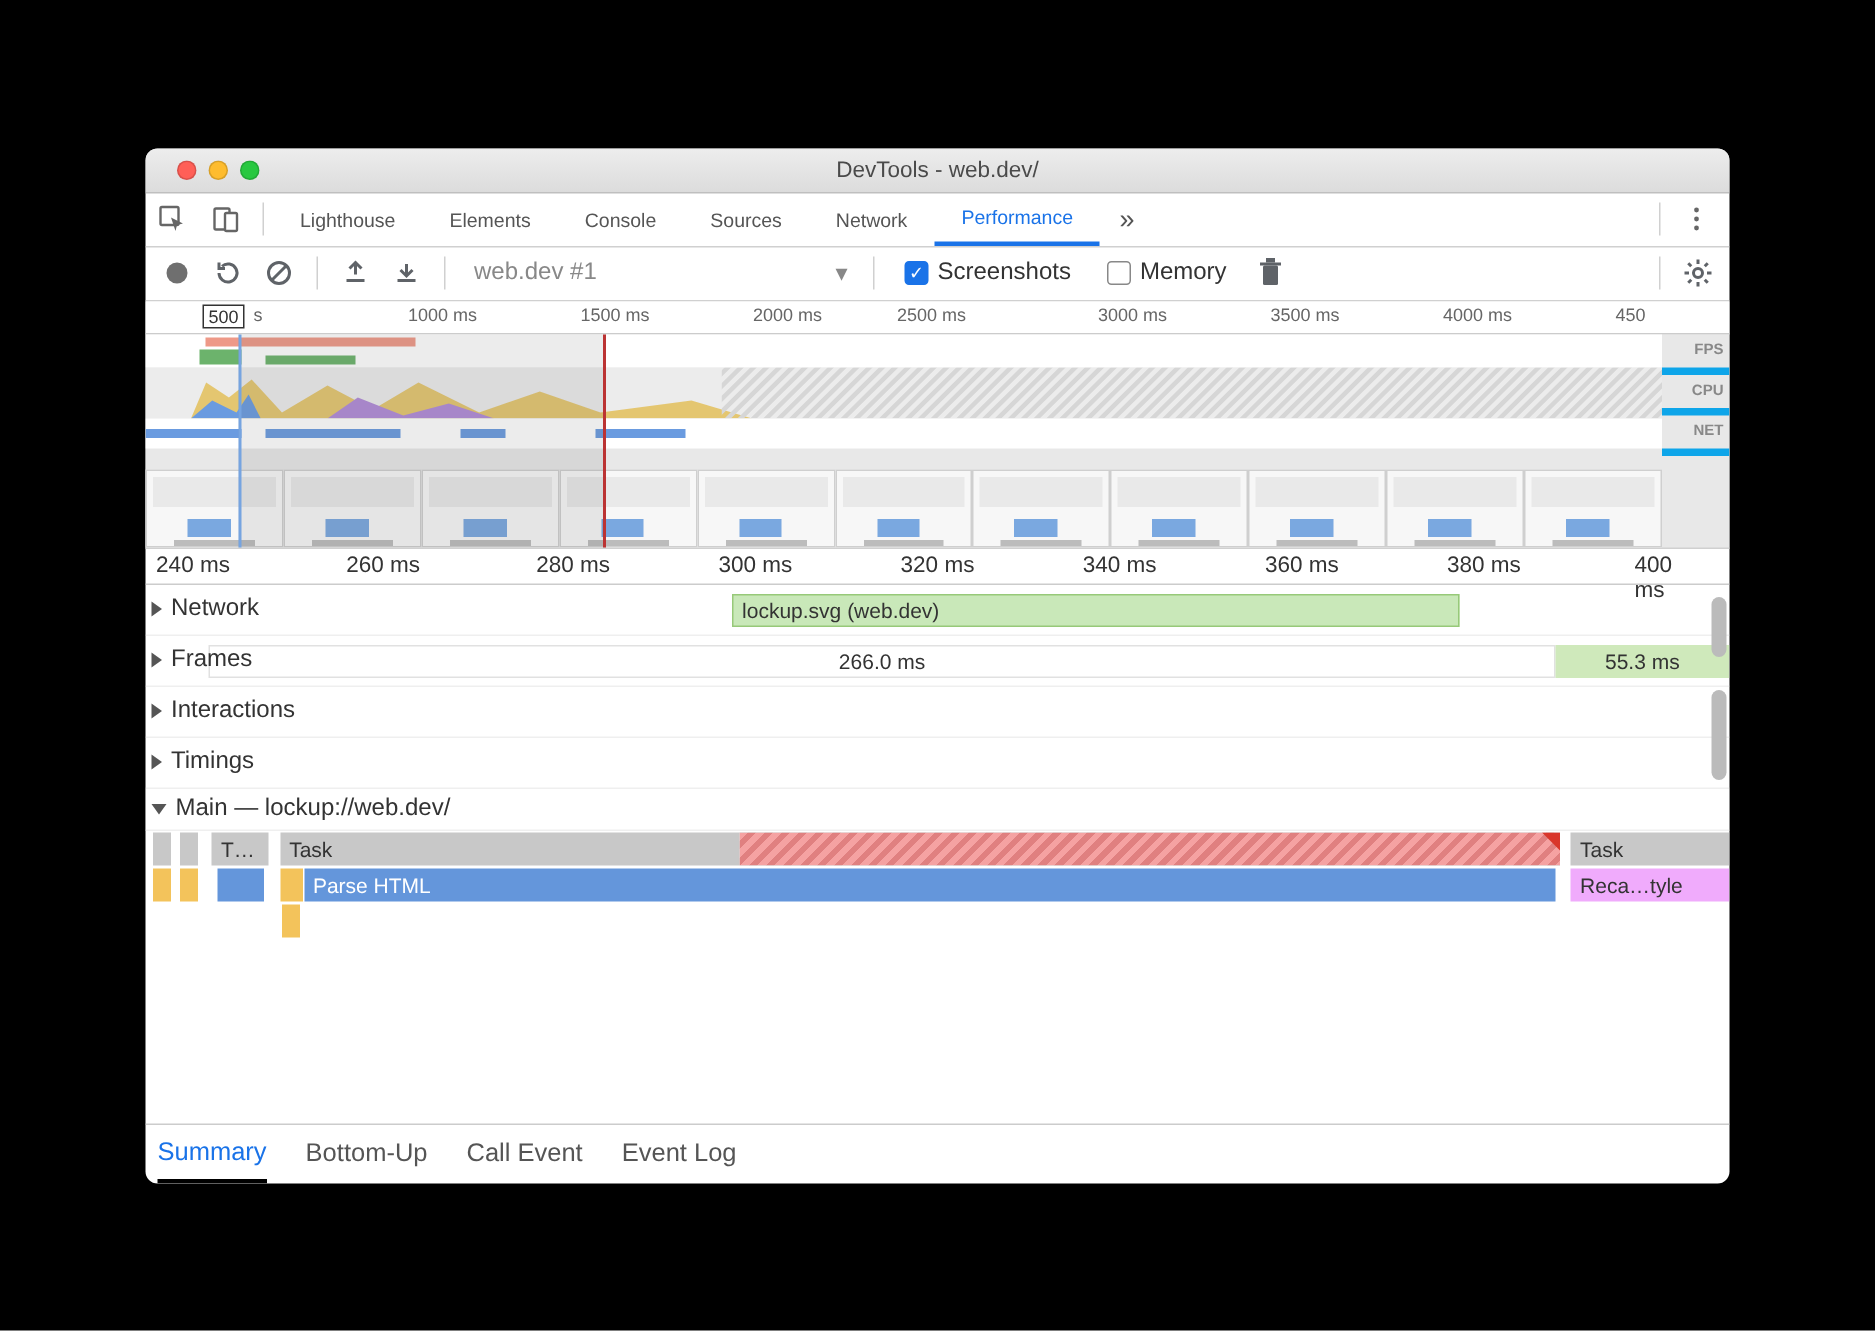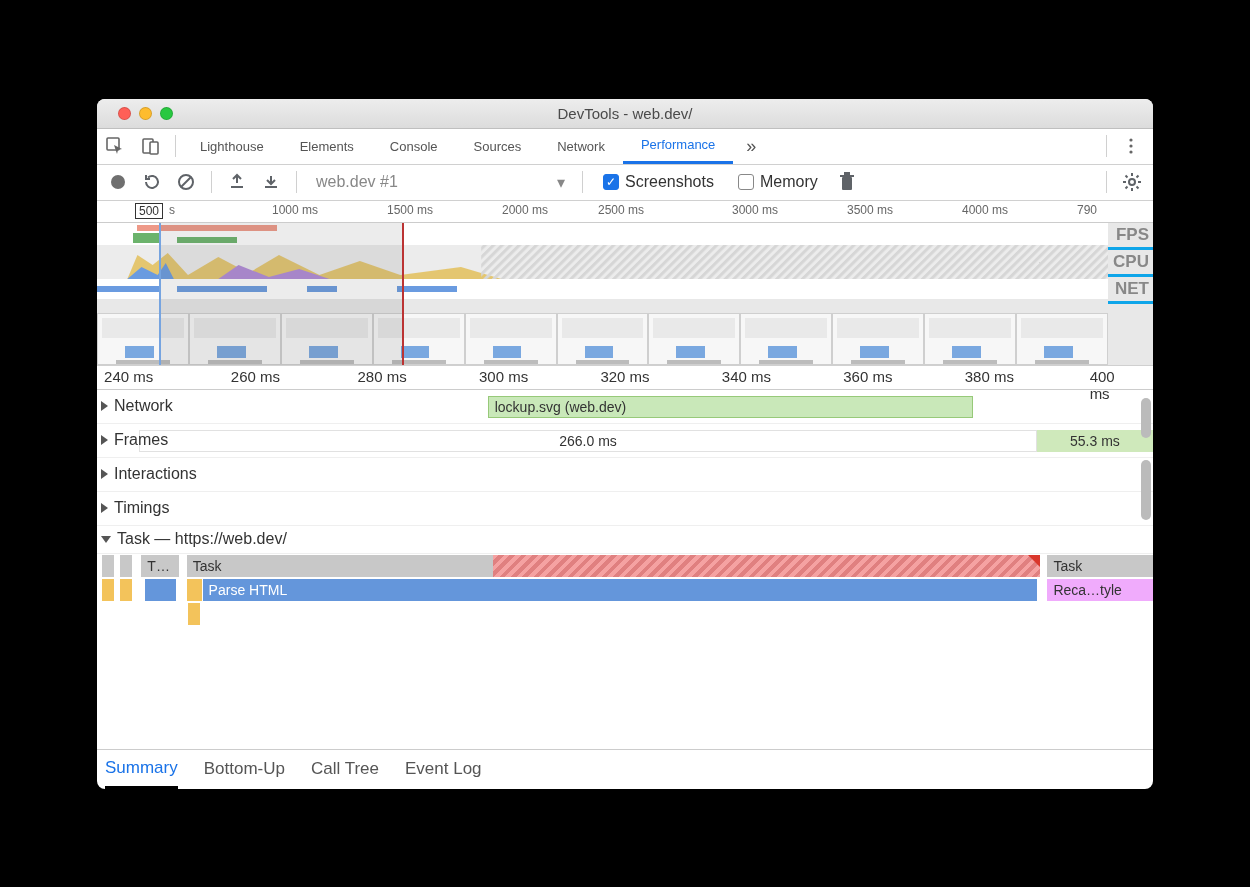--- a/index.html
+++ b/index.html
@@ -81,21 +81,21 @@
   }
   .chk { width:16px; height:16px; border:1px solid #888; border-radius:3px; display:inline-flex;align-items:center;justify-content:center;margin-right:6px; }
   .chk.checked { background:#1a73e8; border-color:#1a73e8; color:#fff; font-size:12px; }
   .opt { display:flex;align-items:center; font-size:16px; margin:0 10px; color:#333;}
   
   .overview { height:165px; border-bottom:1px solid #d0d0d0; position:relative; background:#e8e8e8; }
   .ov-ruler { position:absolute;top:0;left:0;right:0;height:22px; background:#fff; border-bottom:1px solid #ccc;}
   .ov-tick { position:absolute; top:2px; font-size:12px; color:#666; }
   .ov-lanes { position:absolute; top:22px; left:0; right:45px; bottom:0; }
   .ov-labels { position:absolute; right:0; top:22px; width:45px; }
-  .ov-label { height:27px; display:flex;align-items:center;justify-content:flex-end; padding-right:4px; font-size:17px; color:#888; font-weight:600; border-bottom:3px solid #0ea5e9;}
+  .ov-label { height:27px; display:flex;align-items:center;justify-content:flex-end; padding-right:4px; font-size:10px; color:#888; font-weight:600; border-bottom:5px solid #0ea5e9;}
   .ov-sel { position:absolute; top:0; bottom:0; background:rgba(100,100,100,0.12); border-left:2px solid #76a4e0; border-right:2px solid #b33; }
   .ov-highlight { position:absolute; top:2px; background:#fff; border:1px solid #333; font-size:12px; padding:0 3px; }
   
   .timeline { flex:1; display:flex; flex-direction:column; min-height:0; }
   .ruler { height:24px; border-bottom:1px solid #ccc; position:relative; font-size:15px; color:#333;}
   .rtick { position:absolute; top:2px; transform:translateX(-50%);}
   .tracks { flex:1; overflow:hidden; position:relative; font-size:16px; }
   .track-row { height:34px; border-bottom:1px solid #efefef; position:relative; display:flex; align-items:center; }
   .track-row .hdr { position:absolute; left:4px; display:flex;align-items:center; gap:6px; z-index:2; }
   .tri { display:inline-block; width:0;height:0;border-top:5px solid transparent;border-bottom:5px solid transparent;border-left:7px solid #555; }
@@ -251,21 +251,21 @@
     <div class="ov-ruler">
       <div class="ov-highlight" style="left:38px;">500</div>
       <span class="ov-tick" style="left:72px">s</span>
       <span class="ov-tick" style="left:175px">1000 ms</span>
       <span class="ov-tick" style="left:290px">1500 ms</span>
       <span class="ov-tick" style="left:405px">2000 ms</span>
       <span class="ov-tick" style="left:501px">2500 ms</span>
       <span class="ov-tick" style="left:635px">3000 ms</span>
       <span class="ov-tick" style="left:750px">3500 ms</span>
       <span class="ov-tick" style="left:865px">4000 ms</span>
-      <span class="ov-tick" style="left:980px">790</span>
+      <span class="ov-tick" style="left:980px">450</span>
     </div>
     <div class="ov-lanes">
 
       <div style="position:absolute;top:0;left:0;right:0;height:22px;background:#fff;">
         <div style="position:absolute;left:40px;width:140px;top:2px;height:6px;background:#e98;"></div>
         <div style="position:absolute;left:36px;width:28px;top:10px;height:10px;background:#6cb36c;"></div>
         <div style="position:absolute;left:80px;width:60px;top:14px;height:6px;background:#6cb36c;"></div>
       </div>
 
       <div style="position:absolute;top:22px;left:0;right:0;height:34px;">
@@ -380,21 +380,21 @@
       <div class="track-row">
         <div class="hdr">
             <span class="tri"></span>
             <span>Timings</span>
           </div>
       </div>
 
       <div class="track-row" style="height:28px;background:#fff;">
         <div class="hdr">
             <span class="tri down"></span>
-            <span>Task — https://web.dev/</span>
+            <span>Main — lockup://web.dev/</span>
           </div>
       </div>
 
       <div class="main-stack">
         <div class="flame-row">
           <div class="flame task" style="left:0.5%;width:1%;"></div>
           <div class="flame task" style="left:2.2%;width:0.7%;"></div>
           <div class="flame task" style="left:4.2%;width:3.6%;">
               <span>T…</span>
             </div>
@@ -428,17 +428,17 @@
       </div>
 
       <div class="vscroll" style="top:8px;"></div>
       <div class="vscroll" style="top:70px;height:60px;"></div>
     </div>
   </div>
 
   <div class="dtabs">
     <div class="dtab active">Summary</div>
     <div class="dtab">Bottom-Up</div>
-    <div class="dtab">Call Tree</div>
+    <div class="dtab">Call Event</div>
     <div class="dtab">Event Log</div>
   </div>
 
 </div>
 
 </body></html>

